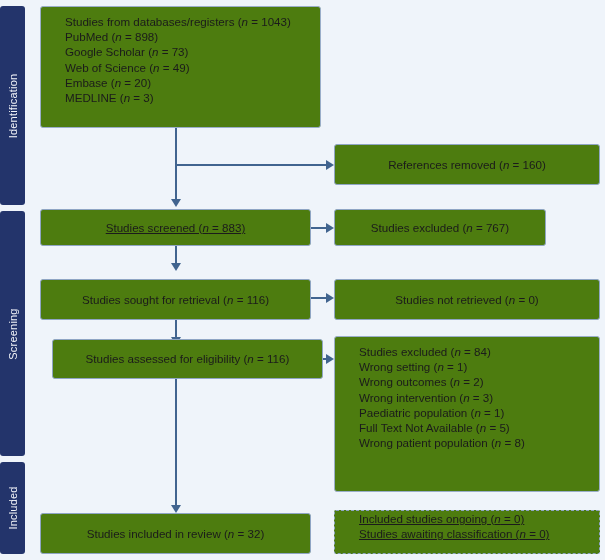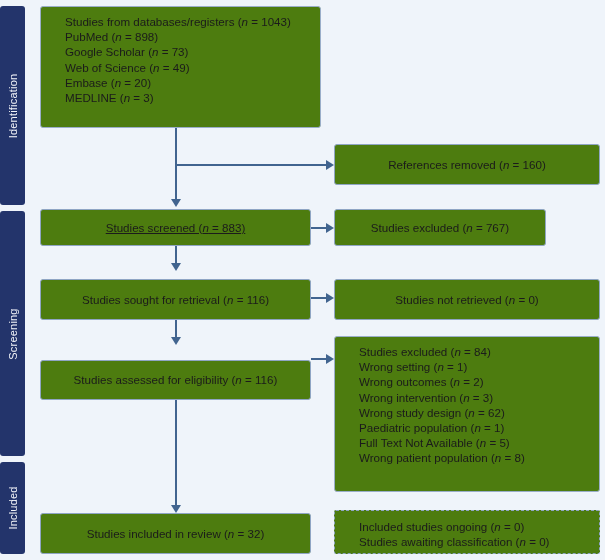--- a/index.html
+++ b/index.html
@@ -54,21 +54,22 @@
     justify-content: center;
     text-align: right;
   }
   .box.listbox {
     padding: 7px 0 7px 24px;
     border-color: #9aaec9;
   }
   .box.dashed {
     border: 1px dashed #8fa5c4;
     border-radius: 2px;
-    padding: 8px 0 8px 24px;
+    padding: 0 0 8px 24px;
+    text-decoration: underline;
   }
   .box .line { white-space: nowrap; display: block; }
   .box .ital { font-style: italic; }
 
   
   .vline {
     position: absolute;
     width: 2px;
     background: #41648f;
   }
@@ -155,30 +156,29 @@
   </div>
 
   <div class="box center" style="left:40px; top:279px; width:271px; height:41px;">
     <span>Studies sought for retrieval (<span class="ital">n</span> = 116)</span>
   </div>
 
   <div class="box center" style="left:334px; top:279px; width:266px; height:41px;">
     <span>Studies not retrieved (<span class="ital">n</span> = 0)</span>
   </div>
 
-  <div class="box center" style="left:40px; top:339px; width:271px; height:40px;margin-top:21px;">
+  <div class="box center" style="left:52px; top:339px; width:271px; height:40px;">
     <span>Studies assessed for eligibility (<span class="ital">n</span> = 116)</span>
   </div>
 
   <div class="box listbox" style="left:334px; top:336px; width:266px; height:156px;">
     <span class="line">Studies excluded (<span class="ital">n</span> = 84)</span>
     <span class="line">Wrong setting (<span class="ital">n</span> = 1)</span>
     <span class="line">Wrong outcomes (<span class="ital">n</span> = 2)</span>
     <span class="line">Wrong intervention (<span class="ital">n</span> = 3)</span>
-    <span class="line">Wrong study design (<span class="ital">n</span> = 62)</span>
     <span class="line">Paediatric population (<span class="ital">n</span> = 1)</span>
     <span class="line">Full Text Not Available (<span class="ital">n</span> = 5)</span>
     <span class="line">Wrong patient population (<span class="ital">n</span> = 8)</span>
   </div>
 
   <div class="box center" style="left:40px; top:513px; width:271px; height:41px;">
     <span>Studies included in review (<span class="ital">n</span> = 32)</span>
   </div>
 
   <div class="box dashed" style="left:334px; top:510px; width:266px; height:44px;">

